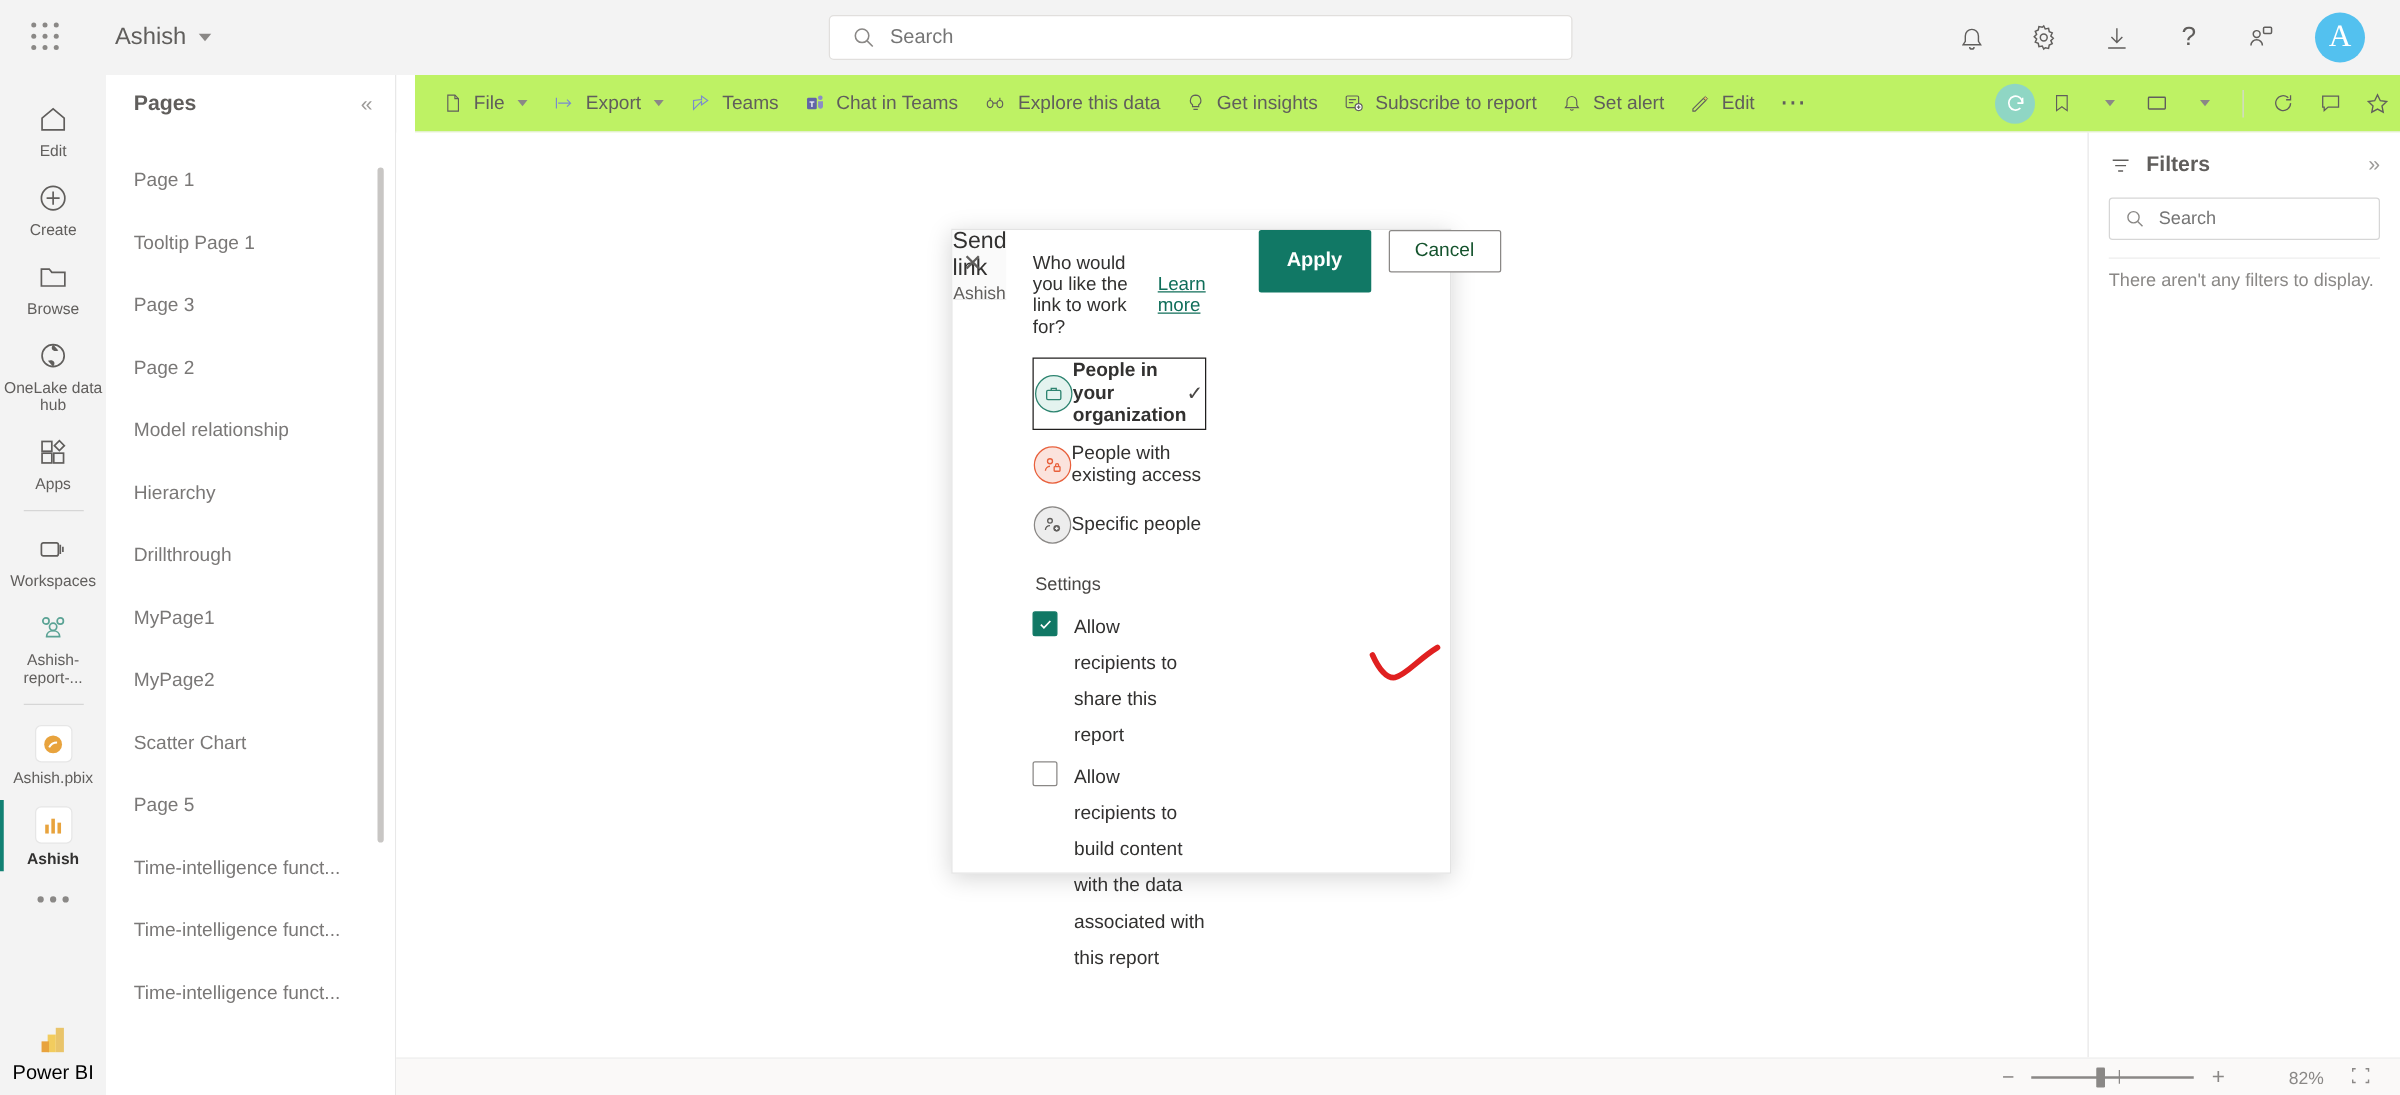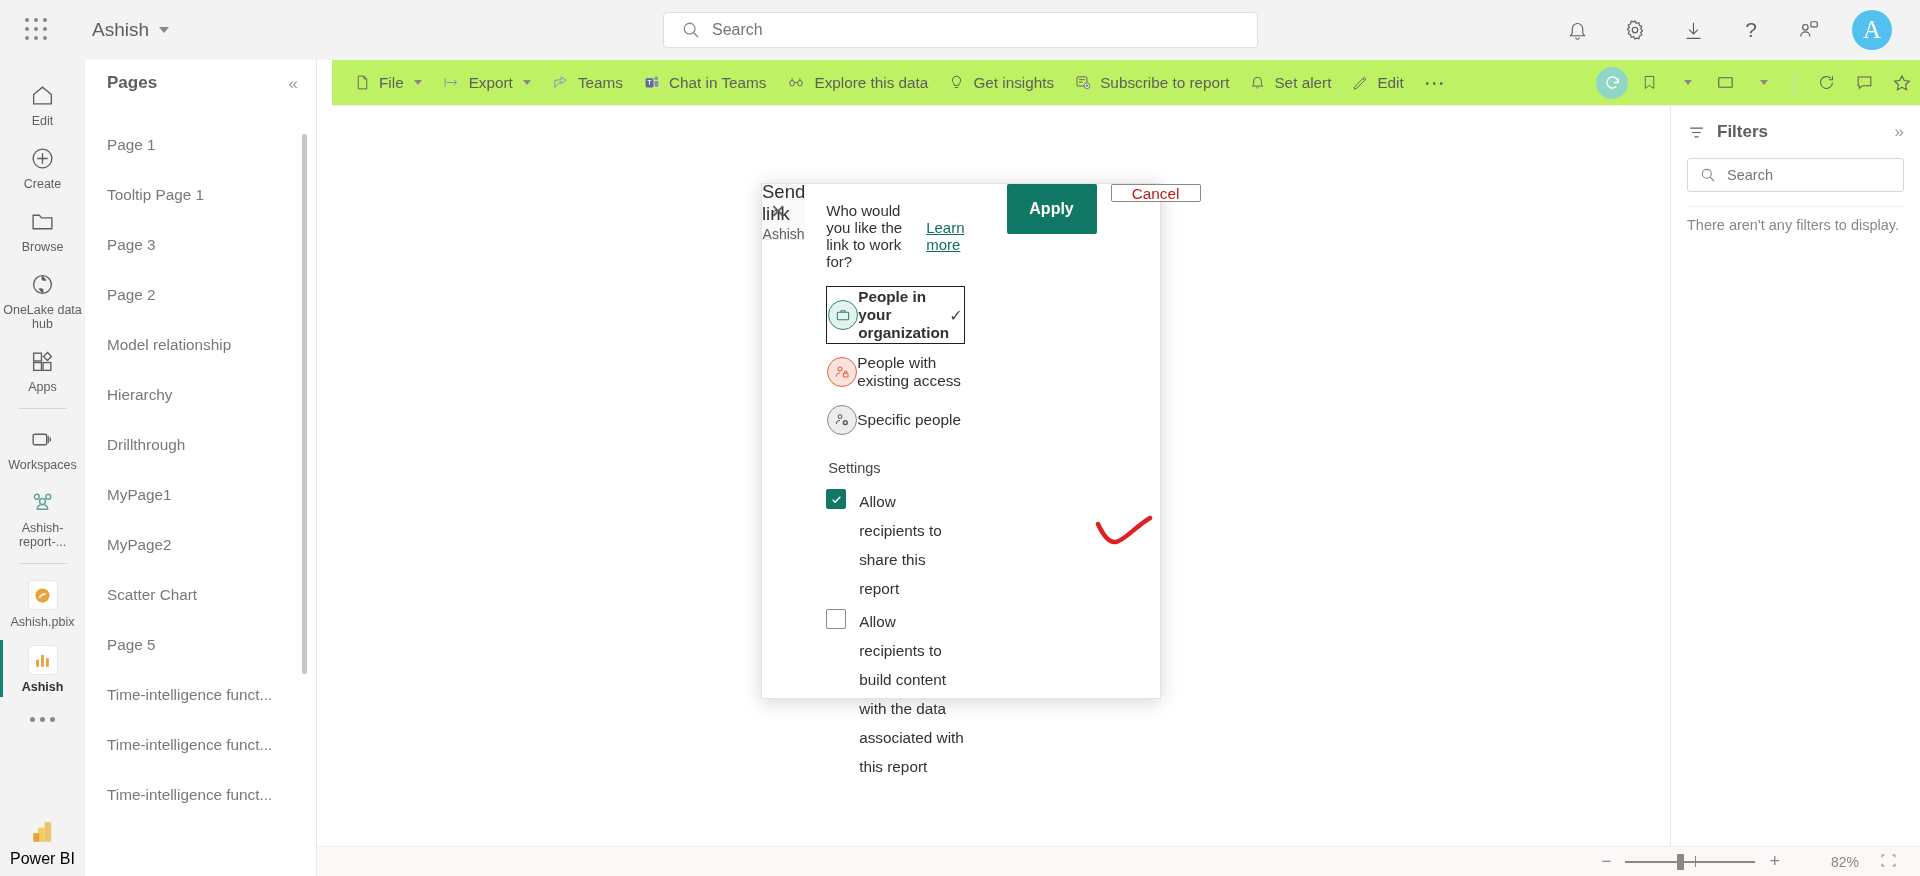--- a/index.html
+++ b/index.html
@@ -217,21 +217,21 @@
   #dlg-foot {
     display: flex; justify-content: flex-end; gap: 14px;
     padding: 0 21px 22px 21px;
   }
   #btn-apply {
     background: #117865; color: #fff; border: none; height: 50px; min-width: 90px;
     font-size: 16px; font-weight: 700; cursor: pointer; border-radius: 2px;
     font-family: "Liberation Sans", sans-serif;
   }
   #btn-cancel {
-    background: #fff; color: #b91c1c; border: 1px solid #8a8886; height: 18px;
+    background: #fff; color: #14532d; border: 1px solid #8a8886; height: 34px;
     min-width: 90px; font-size: 15.3px; cursor: pointer; border-radius: 2px;
     font-family: "Liberation Sans", sans-serif;
   }
   #annotation { position: absolute; left: 1095px; top: 515px; pointer-events: none; }
 </style>
 </head>
 <body>
 
 <div id="topbar">
   <div id="waffle">

